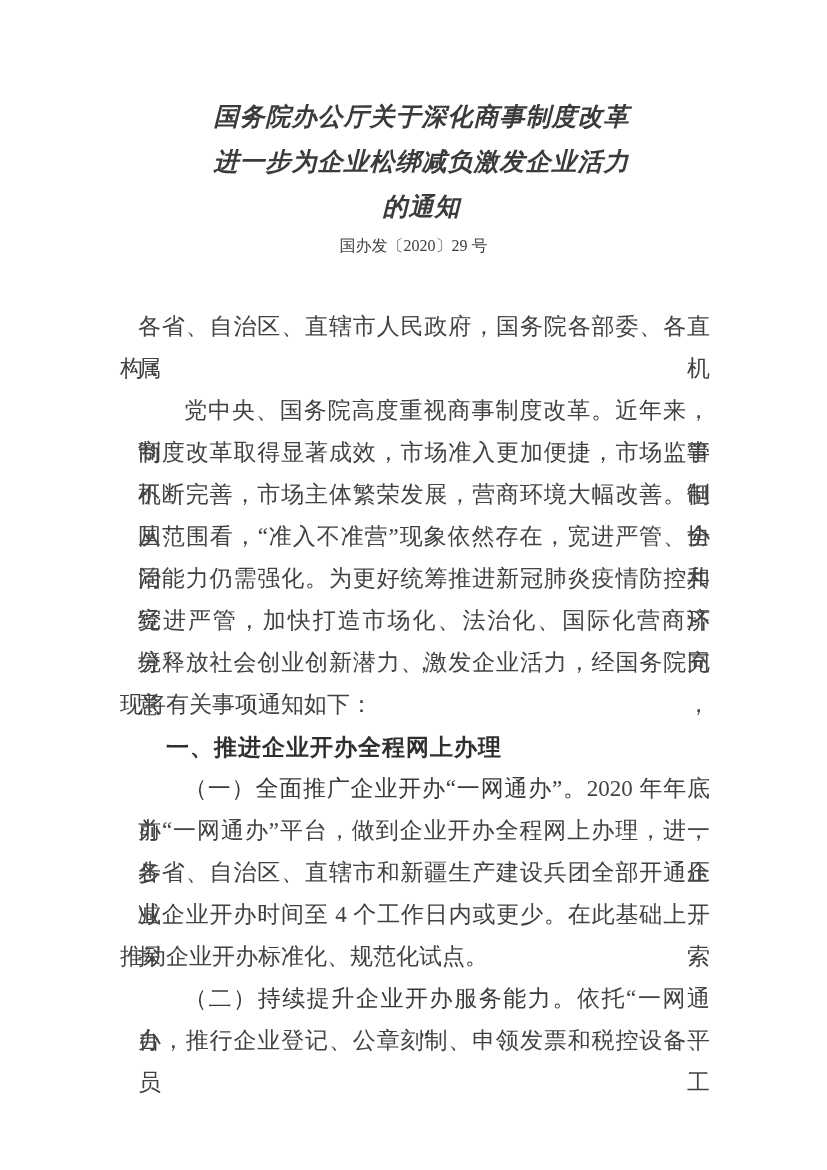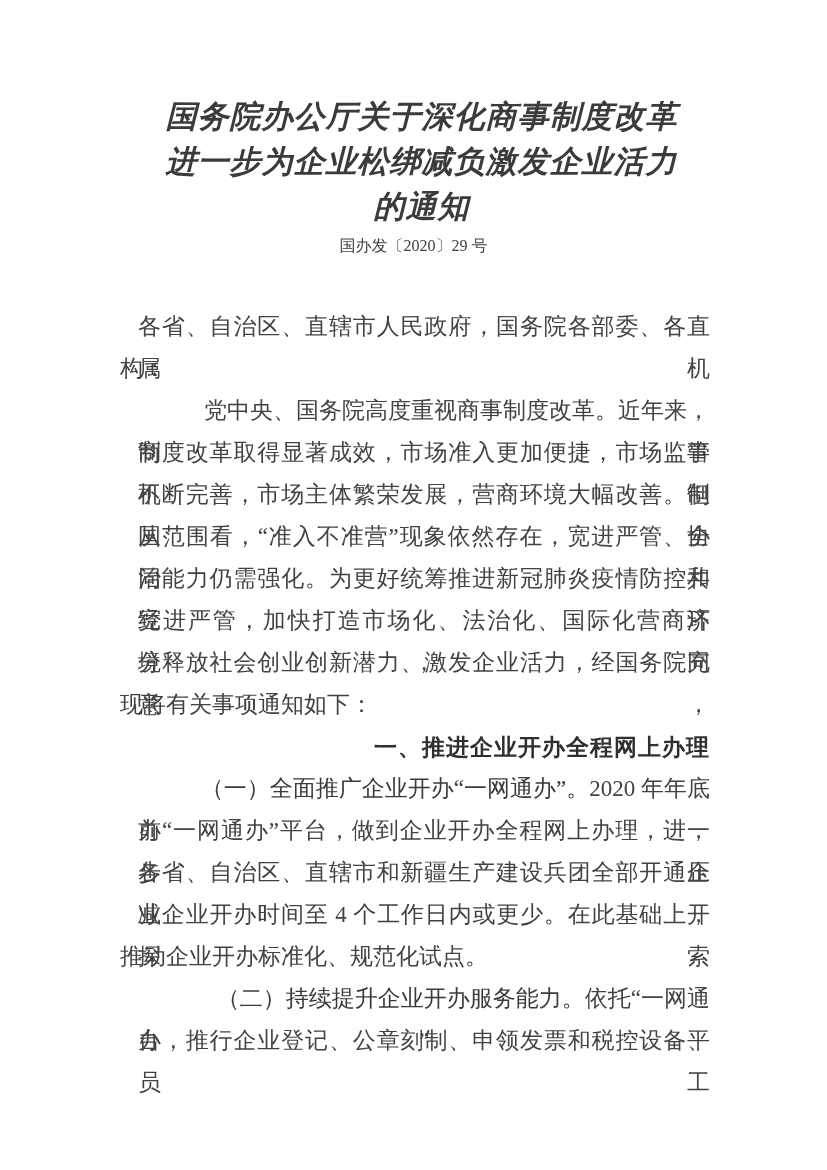--- a/index.html
+++ b/index.html
@@ -17,21 +17,21 @@
     top: 94px;
     left: 0;
     right: 0;
     text-align: center;
     color: #3b3b3b;
   }
   .title-line {
     font-family: "Liberation Serif", serif;
     font-style: italic;
     font-weight: bold;
-    font-size: 31px;
+    font-size: 25px;
     line-height: 45px;
     letter-spacing: 1px;
     padding-left: 16px;
   }
   .doc-number {
     position: absolute;
     top: 232px;
     left: 0;
     right: 0;
     text-align: center;
@@ -52,21 +52,21 @@
     height: 42px;
     line-height: 42px;
     white-space: nowrap;
   }
   .just {
     white-space: normal;
     text-align: justify;
     text-align-last: justify;
     margin-left: 18px;
   }
-  .indent { text-indent: 46px; text-align: right; }
+  .indent { text-indent: 46px; }
   .heading {
     font-family: "Liberation Sans", sans-serif;
     font-weight: bold;
     color: #2f2f2f;
     letter-spacing: 1px;
   }
   .lead { font-weight: normal; color: #3a3a3a; }
 </style>
 </head>
 <body>

